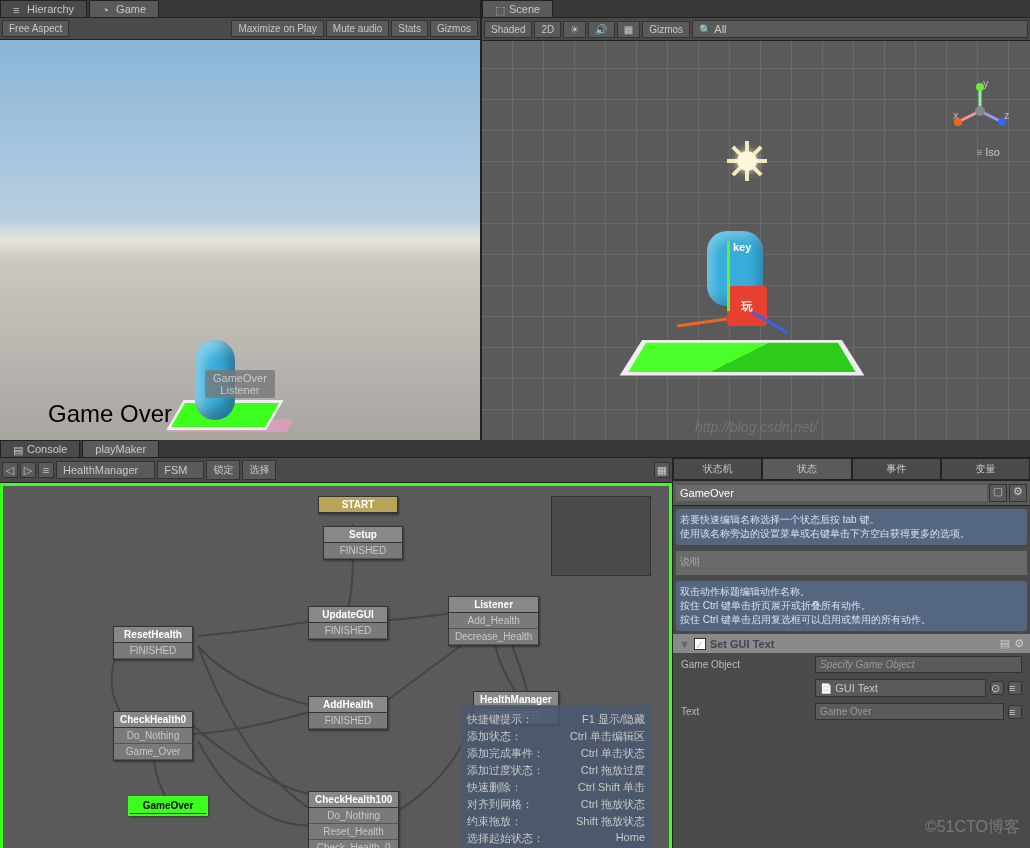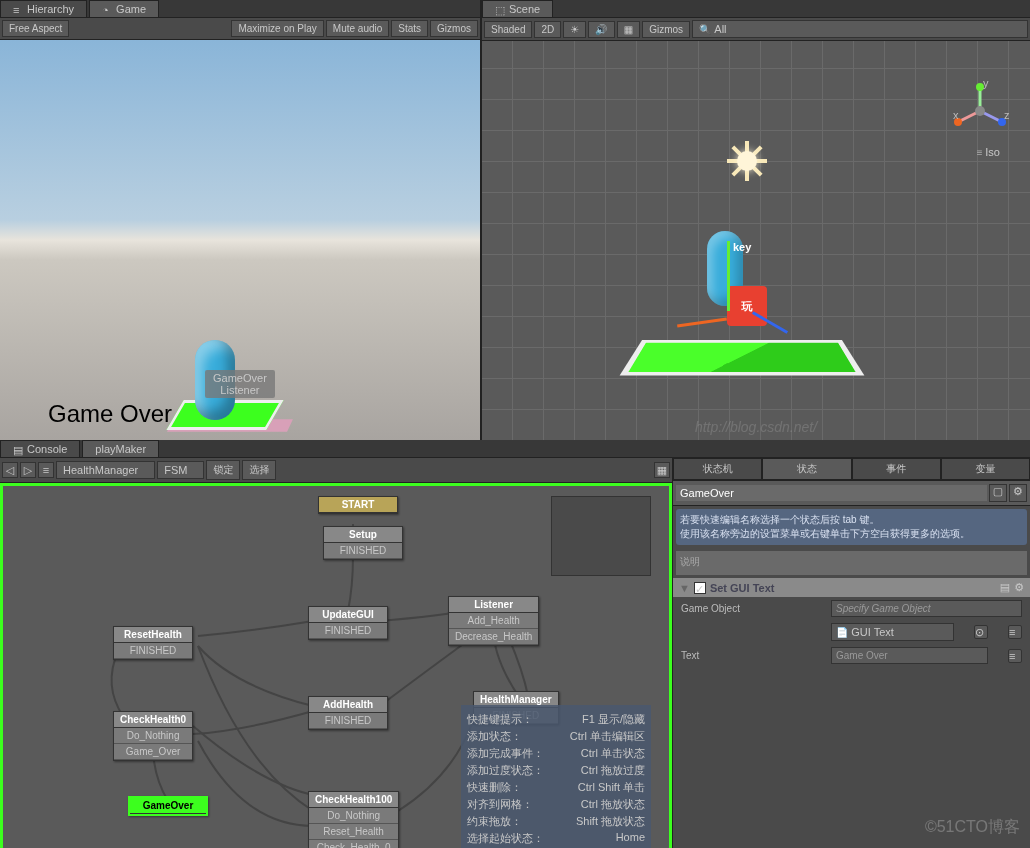--- a/index.html
+++ b/index.html
@@ -18,21 +18,21 @@
 .game-view{width:100%;height:100%;background:linear-gradient(to bottom,#8ab5d8 0%,#b8cfe0 45%,#e8e4dc 50%,#ccc8c0 55%,#a8a4a0 100%);position:relative}
 .game-capsule{position:absolute;left:195px;top:300px;width:40px;height:80px;background:#38addb;border-radius:20px;box-shadow:inset -8px -8px 12px rgba(0,0,0,0.3),inset 8px 8px 12px rgba(255,255,255,0.4)}
 .game-floor{position:absolute;left:175px;top:360px;width:100px;height:30px;background:#3cff1e;transform:skew(-30deg);border:3px solid #eee}
 .game-pink{position:absolute;left:170px;top:373px;width:120px;height:25px;background:#d8a0b8;transform:skew(-25deg) scaleY(0.5)}
 .game-label{position:absolute;left:205px;top:330px;background:rgba(120,120,120,0.8);color:#fff;padding:2px 8px;font-size:10px;border-radius:2px;text-align:center}
 .game-over-text{position:absolute;left:48px;bottom:12px;font-size:24px;color:#000;font-weight:normal}
 .scene-view{width:100%;height:100%;background:#5a5a5a;position:relative;background-image:repeating-linear-gradient(0deg,transparent,transparent 30px,#6a6a6a 30px,#6a6a6a 31px),repeating-linear-gradient(90deg,transparent,transparent 30px,#6a6a6a 30px,#6a6a6a 31px)}
 .sun{position:absolute;left:245px;top:100px;width:40px;height:40px}
 .sun-core{width:20px;height:20px;background:#fff5d8;border-radius:50%;position:absolute;left:10px;top:10px;box-shadow:0 0 8px #fff5d8}
 .sun-ray{position:absolute;left:18px;top:0;width:4px;height:40px;background:#f8e8b8}
-.scene-capsule{position:absolute;left:225px;top:190px;width:36px;height:75px;background:#38addb;border-radius:20px;box-shadow:inset -6px -6px 10px rgba(0,0,0,0.2),inset 6px 6px 10px rgba(255,255,255,0.3)}
+.scene-capsule{position:absolute;left:225px;top:190px;width:56px;height:75px;background:#38addb;border-radius:20px;box-shadow:inset -6px -6px 10px rgba(0,0,0,0.2),inset 6px 6px 10px rgba(255,255,255,0.3)}
 .key-label{position:absolute;left:26px;top:10px;color:#fff;font-size:11px;font-weight:bold}
 .scene-icon{position:absolute;left:245px;top:245px;width:40px;height:40px;background:#e84030;border-radius:4px;display:flex;align-items:center;justify-content:center;color:#fff;font-weight:bold}
 .scene-floor{position:absolute;left:150px;top:280px;width:220px;height:70px;background:linear-gradient(135deg,#4aff2a 50%,#2ecc1a 50%);transform:perspective(300px) rotateX(60deg);border:6px solid #eee}
 .gizmo{position:absolute;right:20px;top:40px;width:60px;height:60px}
 .iso-label{position:absolute;right:30px;top:105px;color:#aaa;font-size:10px}
 .arrow{position:absolute}
 .arrow.red{left:195px;top:280px;width:50px;height:3px;background:#e62;transform:rotate(-8deg)}
 .arrow.green{left:245px;top:200px;width:3px;height:70px;background:#6e3}
 .arrow.blue{left:268px;top:280px;width:40px;height:3px;background:#36e;transform:rotate(30deg)}
 .watermark{position:absolute;left:50%;bottom:5px;transform:translateX(-50%);color:rgba(255,255,255,0.15);font-size:14px;font-style:italic}
@@ -58,21 +58,21 @@
 .insp-tab.active{background:#5a5a5a}
 .insp-header{display:flex;padding:3px;background:#5a5a5a;border-bottom:1px solid #222;align-items:center}
 .insp-name{flex:1;background:#6a6a6a;padding:2px 4px;color:#fff}
 .insp-btn{width:18px;height:18px;background:#5a5a5a;border:1px solid #333;margin-left:2px;text-align:center}
 .hint-box{background:#556680;padding:4px;margin:3px;font-size:10px;color:#d8e0f0;border-radius:3px}
 .desc-box{background:#6a6a6a;margin:3px;height:24px;padding:4px;font-size:10px;color:#aaa}
 .action-header{display:flex;background:#8a8a8a;padding:3px 6px;align-items:center;gap:4px}
 .action-title{color:#445;font-weight:bold;font-size:11px}
 .check{width:12px;height:12px;background:#fff;border:1px solid #333}
 .action-arrow{color:#666}
-.prop-row{display:flex;padding:3px 8px;align-items:center;gap:20px}
+.prop-row{display:flex;padding:3px 8px;align-items:center;gap:4px}
 .prop-label{width:130px;font-size:10px;color:#bbb}
 .prop-field{flex:1;background:#5a5a5a;border:1px solid #333;padding:2px 4px;font-size:10px;color:#999}
 .prop-field.italic{font-style:italic}
 .dot{width:14px;height:14px;background:#5a5a5a;border:1px solid #333;border-radius:2px}
 .blog-wm{position:absolute;right:10px;bottom:10px;color:rgba(255,255,255,0.25);font-size:16px}
 svg.gizmo-svg{width:60px;height:60px}
 </style>
 </head>
 <body>
 
@@ -291,20 +291,23 @@
       <div class="insp-tab">变量</div>
     </div>
     <div class="insp-header">
       <div class="insp-name">GameOver</div>
       <div class="insp-btn">▢</div>
       <div class="insp-btn">⚙</div>
     </div>
     <div class="hint-box" style="white-space:pre-line">若要快速编辑名称选择一个状态后按 tab 键。
 使用该名称旁边的设置菜单或右键单击下方空白获得更多的选项。</div>
     <div class="desc-box">说明</div>
+    <div class="hint-box" style="white-space:pre-line">双击动作标题编辑动作名称。
+按住 Ctrl 键单击折页展开或折叠所有动作。
+按住 Ctrl 键单击启用复选框可以启用或禁用的所有动作。</div>
     <div class="action-header">
       <span class="action-arrow">▼</span>
       <span class="check">✓</span>
       <span class="action-title">Set GUI Text</span>
       <div class="tb-sep"></div>
       <span>▤</span>
       <span>⚙</span>
     </div>
     <div class="prop-row">
       <div class="prop-label">Game Object</div>

